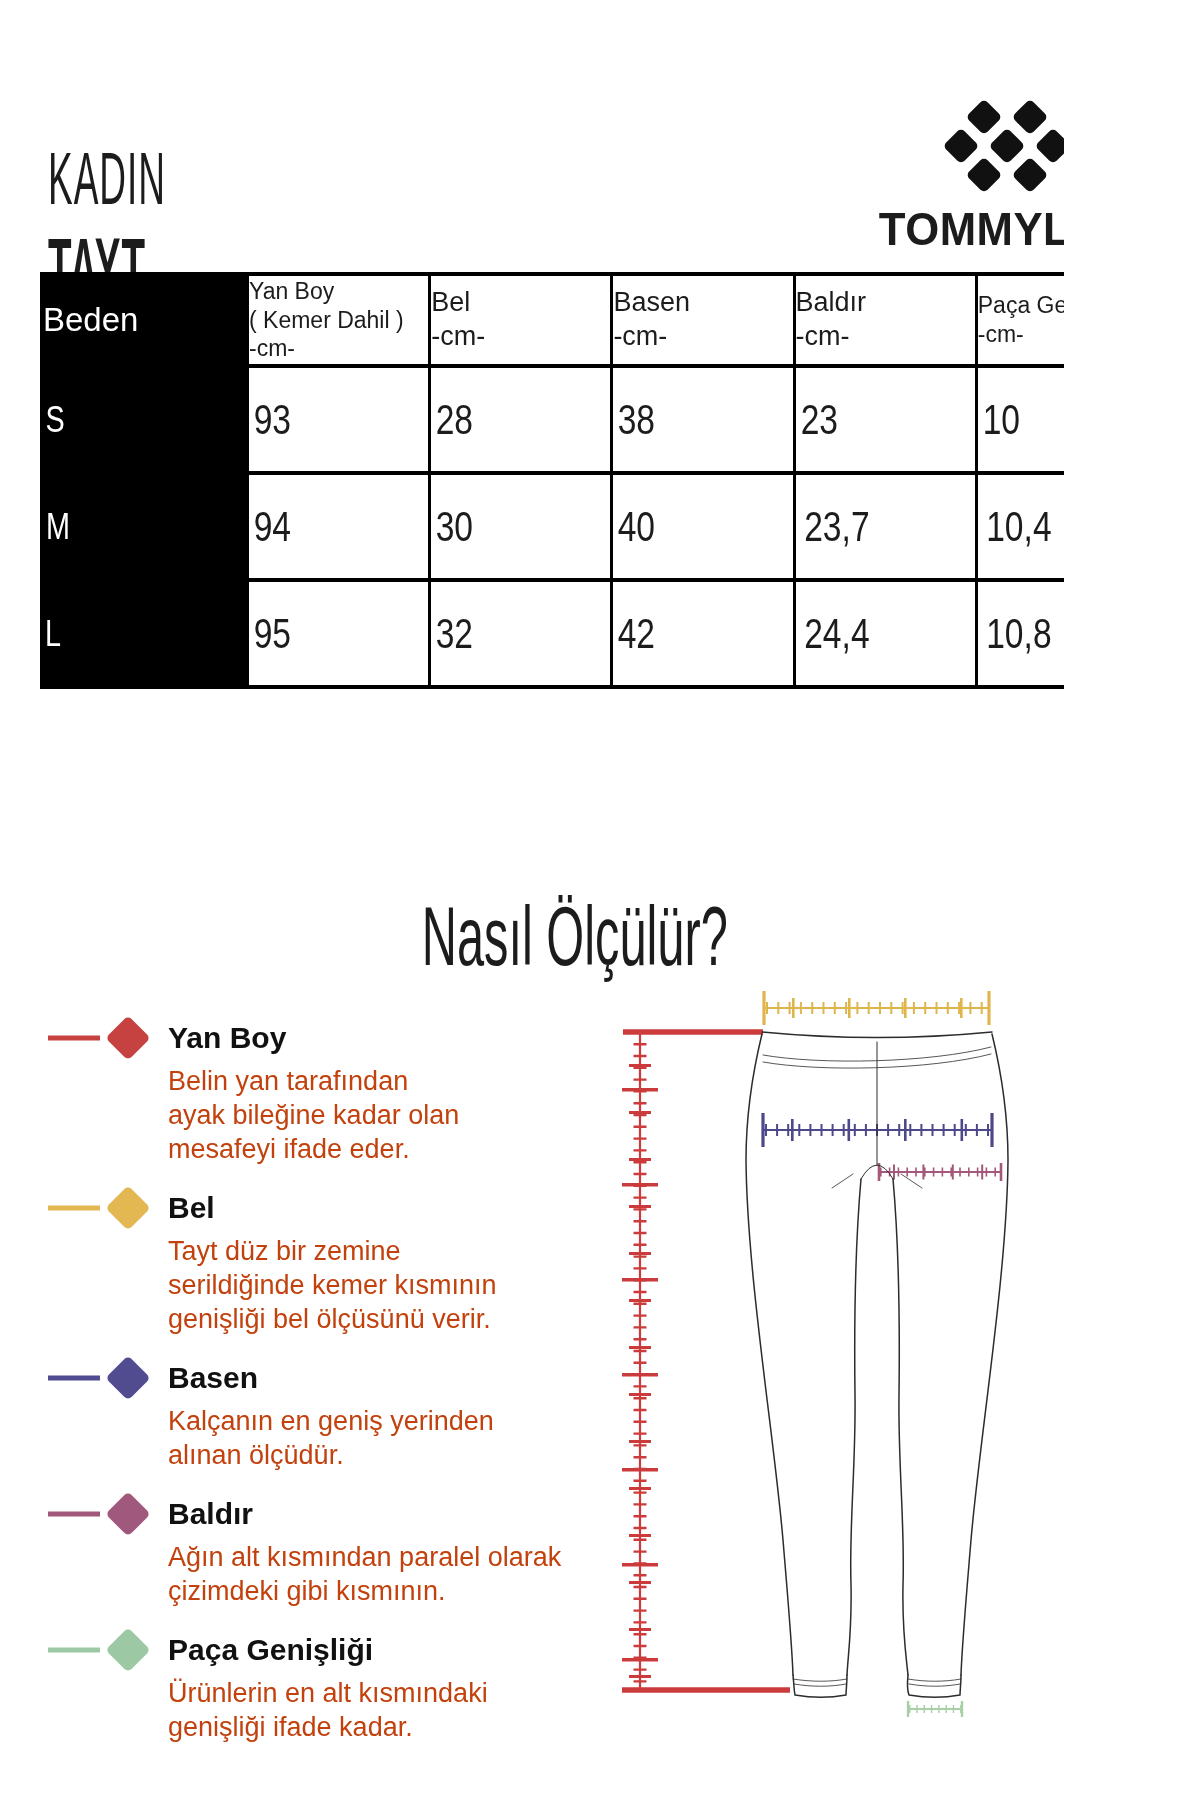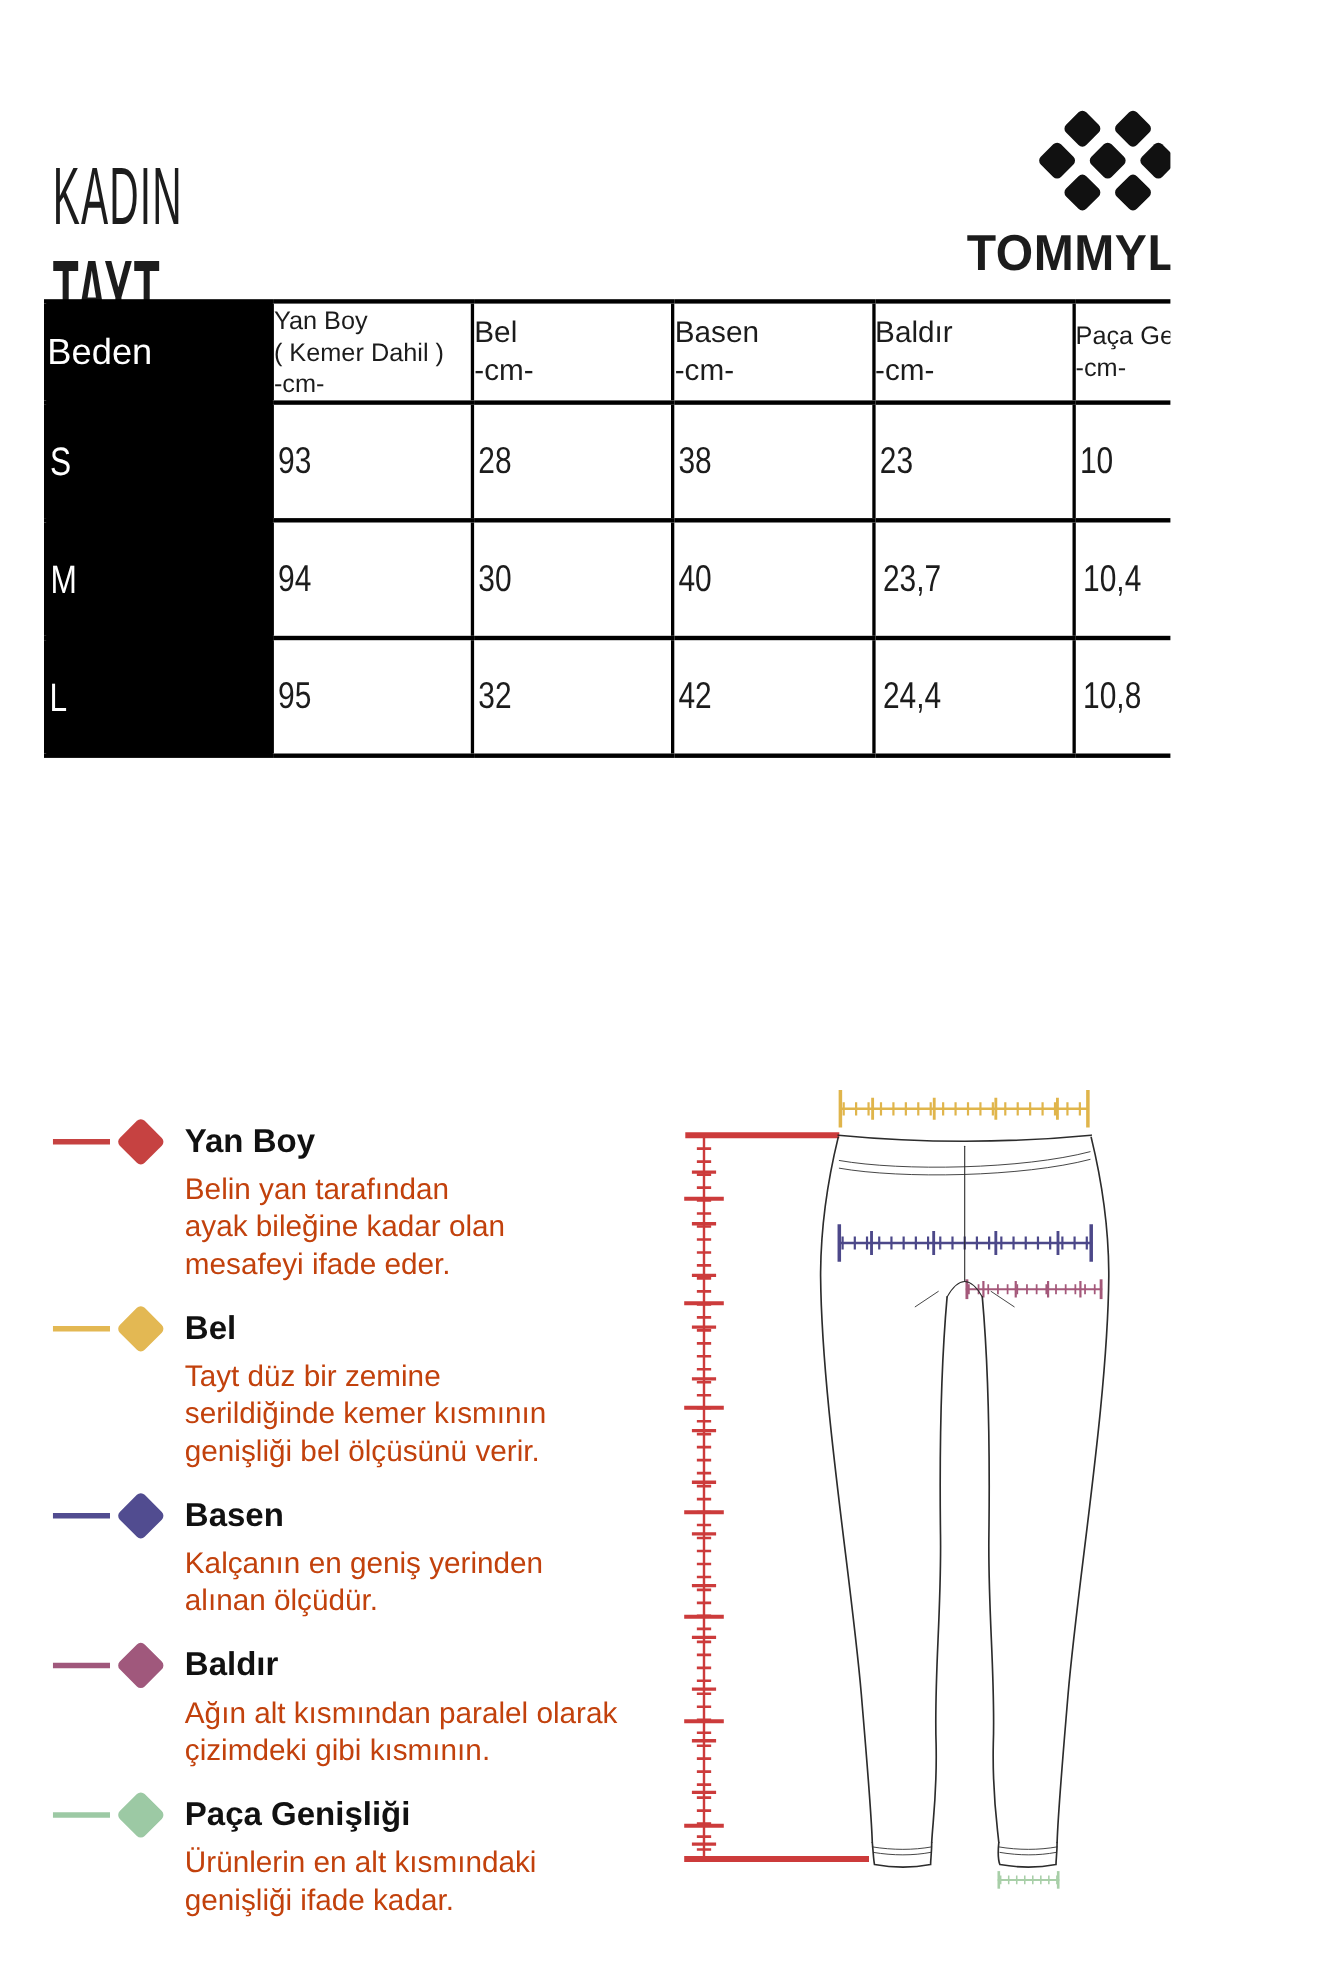--- a/index.html
+++ b/index.html
@@ -18,21 +18,21 @@
 
   
   .size-table{position:absolute;left:40px;top:272px;width:1120px;border-collapse:collapse;
               table-layout:fixed;text-align:left;}
   .size-table th,.size-table td{border:3px solid #000;border-top-width:4px;border-bottom-width:4px;
               padding:0;vertical-align:middle;}
   .size-table .hdr{height:88px;font-weight:400;font-size:27px;line-height:1.25;white-space:pre-line;}
   .size-table .hdr.small{font-size:23px;}
   .size-table .dark{background:#000;color:#fff;border-color:#000;}
   .size-table .corner{font-size:33px;font-weight:400;}
-  .size-table td{height:103px;font-size:34px;}
+  .size-table td{height:103px;font-size:42px;}
   .size-table .sizecell{font-size:36px;}
   .cond{display:inline-block;transform:scaleX(.8);transform-origin:50% 50%;}
 
   
   .how-title{position:absolute;left:0;top:894px;width:1150px;text-align:center;
              font-size:84px;line-height:1;font-weight:400;white-space:nowrap;}
   .how-title span{display:inline-block;transform:scaleX(.58);transform-origin:50% 50%;}
 
   
   .legend{position:absolute;left:48px;top:1012px;width:540px;}
@@ -111,20 +111,23 @@
       <td class="dark sizecell"><span class="cond">L</span></td>
       <td><span class="cond">95</span></td>
       <td><span class="cond">32</span></td>
       <td><span class="cond">42</span></td>
       <td><span class="cond">24,4</span></td>
       <td><span class="cond">10,8</span></td>
     </tr>
   </tbody>
     </table>
 
+  <div class="how-title">
+    <span>Nasıl Ölçülür?</span>
+  </div>
 
   <div class="legend">
 
     <div class="legend-item">
       <div class="legend-head">
         <svg width="112" height="52" viewBox="0 0 112 52">
           <line x1="0" y1="26" x2="52" y2="26" stroke-width="5" stroke="#c64241"></line>
           <rect x="-16" y="-16" width="32" height="32" rx="5" transform="translate(80,26) rotate(45)" fill="#c64241"></rect>
         </svg>
         <span class="legend-title">Yan Boy</span>

